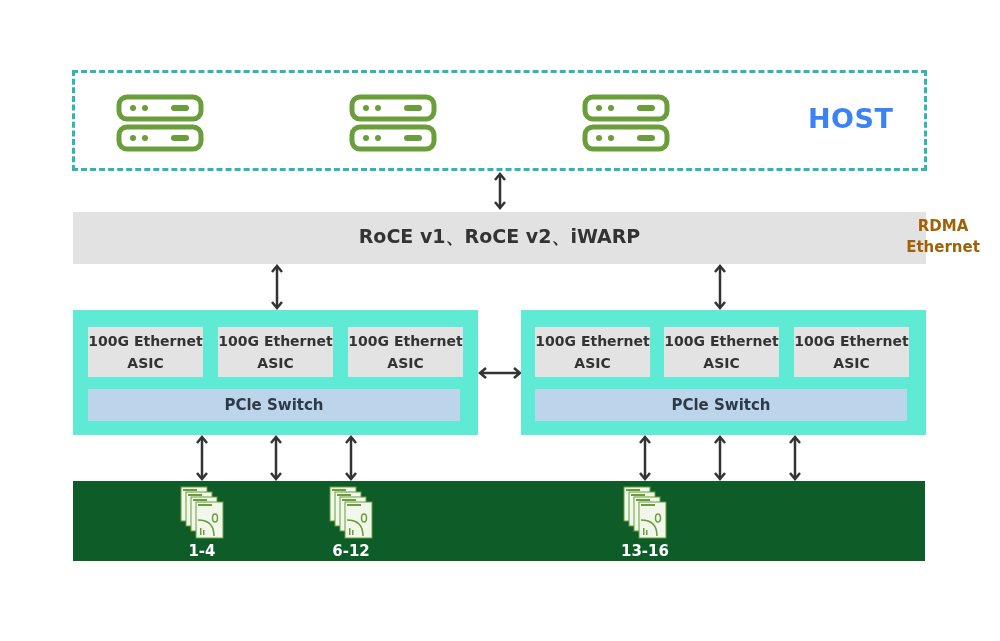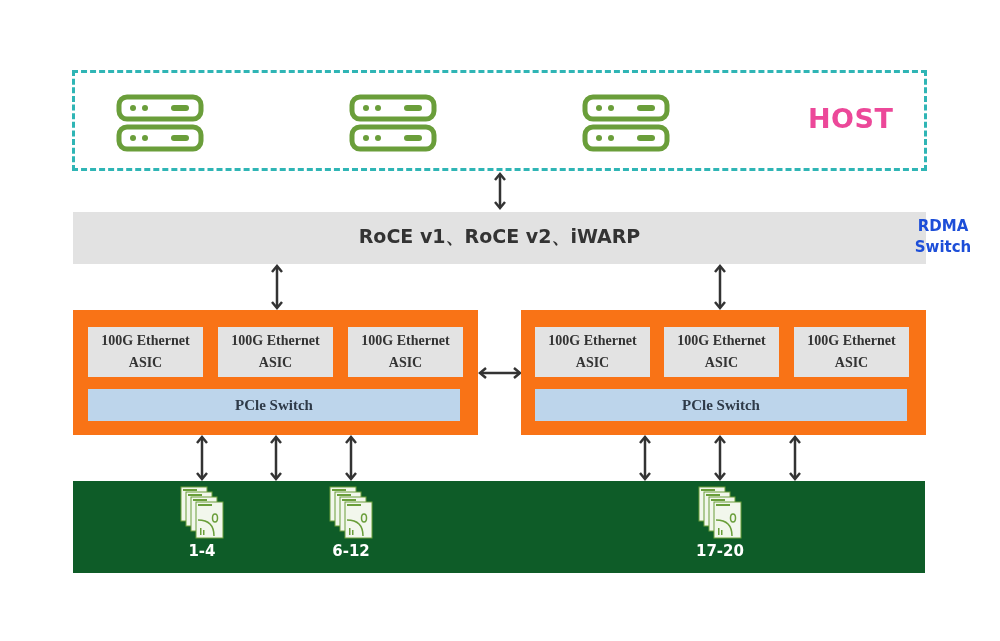--- a/index.html
+++ b/index.html
@@ -2,30 +2,30 @@
 <html><head>
 <meta charset="utf-8">
 <style>
   html, body { margin:0; padding:0; }
   body { width:1000px; height:641px; background:#ffffff; position:relative; overflow:hidden;
          font-family:"DejaVu Sans", sans-serif; }
   .abs { position:absolute; }
   .host-box { left:72px; top:70px; width:855px; height:101px; box-sizing:border-box;
               border:3px dashed #2fb5b5; }
   .server { width:88px; height:58px; }
-  .host-label { left:808px; top:103px; font-size:27px; font-weight:bold; color:#ec4899; letter-spacing:0.5px; }
+  .host-label { left:808px; top:103px; font-size:27px; font-weight:bold; color:#3b82f6; letter-spacing:0.5px; }
   .rdma-bar { left:73px; top:212px; width:853px; height:52px; background:#e2e2e2; }
   .rdma-text { left:0; width:853px; top:12px; text-align:center; font-size:19px; font-weight:bold; color:#333; }
-  .rdma-label { left:830px; top:4px; width:80px; text-align:center; font-size:15px; font-weight:bold; color:#1d4ed8; line-height:21px; }
-  .switch-box { top:310px; height:125px; background:#f97316;font-family:Liberation Serif, serif; }
+  .rdma-label { left:830px; top:4px; width:80px; text-align:center; font-size:15px; font-weight:bold; color:#a16207; line-height:21px; }
+  .switch-box { top:310px; height:125px; background:#5eead4; }
   .asic { top:17px; width:115px; height:50px; background:#e3e3e3; color:#333; font-size:14px; font-weight:bold;
           text-align:center; line-height:22px; padding-top:3px; box-sizing:border-box; }
   .pcie { left:15px; top:79px; width:372px; height:32px; background:#bdd5eb; color:#2e3a48; font-size:15px;
           font-weight:bold; text-align:center; line-height:32px; }
-  .storage-bar { left:73px; top:481px; width:852px; height:92px; background:#0e5c28; }
+  .storage-bar { left:73px; top:481px; width:852px; height:80px; background:#0e5c28; }
   .disk-group { top:3px; width:60px; height:80px; }
   .disk-icon { position:absolute; left:8px; top:2px; width:44px; height:54px; }
   .disk-label { position:absolute; left:-10px; width:80px; top:58px; text-align:center; color:#ffffff; font-size:15px; font-weight:bold; }
   svg.arrow { position:absolute; overflow:visible; }
 </style>
 </head>
 <body>
 
 <div class="abs host-box"></div>
 
@@ -64,21 +64,21 @@
 <svg class="arrow" style="left:493px;top:172px;" width="14" height="38">
   <line x1="7" y1="3" x2="7" y2="35" stroke="#333" stroke-width="2.5"></line>
   <polyline points="2,8 7,2 12,8" fill="none" stroke="#333" stroke-width="2.5"></polyline>
   <polyline points="2,30 7,36 12,30" fill="none" stroke="#333" stroke-width="2.5"></polyline>
 </svg>
 
 <div class="abs rdma-bar">
   <div class="abs rdma-text">RoCE v1、RoCE v2、iWARP</div>
   <div class="abs rdma-label">
     <div>RDMA</div>
-    <div>Switch</div>
+    <div>Ethernet</div>
   </div>
 </div>
 
 <svg class="arrow" style="left:270px;top:264px;" width="14" height="46">
   <line x1="7" y1="3" x2="7" y2="43" stroke="#333" stroke-width="2.5"></line>
   <polyline points="2,8 7,2 12,8" fill="none" stroke="#333" stroke-width="2.5"></polyline>
   <polyline points="2,38 7,44 12,38" fill="none" stroke="#333" stroke-width="2.5"></polyline>
 </svg>
 <svg class="arrow" style="left:713px;top:264px;" width="14" height="46">
   <line x1="7" y1="3" x2="7" y2="43" stroke="#333" stroke-width="2.5"></line>
@@ -187,32 +187,32 @@
         <rect x="8" y="8" width="14" height="2" fill="#6a9e3a"></rect>
       <rect x="13" y="13" width="14" height="2" fill="#6a9e3a"></rect>
         <rect x="18" y="18" width="14" height="2" fill="#6a9e3a"></rect>
       <path d="M18 34 Q34 34 34 50" fill="none" stroke="#6a9e3a" stroke-width="1.5"></path>
       <ellipse cx="35" cy="32" rx="2.5" ry="4" fill="none" stroke="#6a9e3a" stroke-width="1.5"></ellipse>
       <rect x="20" y="42" width="1.5" height="7" fill="#6a9e3a"></rect>
         <rect x="23" y="44" width="1.5" height="5" fill="#6a9e3a"></rect>
     </svg>
     <div class="disk-label">6-12</div>
   </div>
-  <div class="abs disk-group" style="left:617px;">
+  <div class="abs disk-group" style="left:542px;">
     <svg class="disk-icon" viewBox="0 0 44 54">
       <g stroke="#6a9e3a" stroke-width="1" fill="#f2f7ec">
         <rect x="1" y="1" width="26" height="34"></rect>
           <rect x="6" y="6" width="26" height="34"></rect>
         <rect x="11" y="11" width="26" height="34"></rect>
           <rect x="16" y="16" width="27" height="36"></rect>
       </g>
       <rect x="3" y="3" width="14" height="2" fill="#6a9e3a"></rect>
         <rect x="8" y="8" width="14" height="2" fill="#6a9e3a"></rect>
       <rect x="13" y="13" width="14" height="2" fill="#6a9e3a"></rect>
         <rect x="18" y="18" width="14" height="2" fill="#6a9e3a"></rect>
       <path d="M18 34 Q34 34 34 50" fill="none" stroke="#6a9e3a" stroke-width="1.5"></path>
       <ellipse cx="35" cy="32" rx="2.5" ry="4" fill="none" stroke="#6a9e3a" stroke-width="1.5"></ellipse>
       <rect x="20" y="42" width="1.5" height="7" fill="#6a9e3a"></rect>
         <rect x="23" y="44" width="1.5" height="5" fill="#6a9e3a"></rect>
     </svg>
-    <div class="disk-label">17-20</div>
+    <div class="disk-label">13-16</div>
   </div>
 </div>
 
 </body></html>

